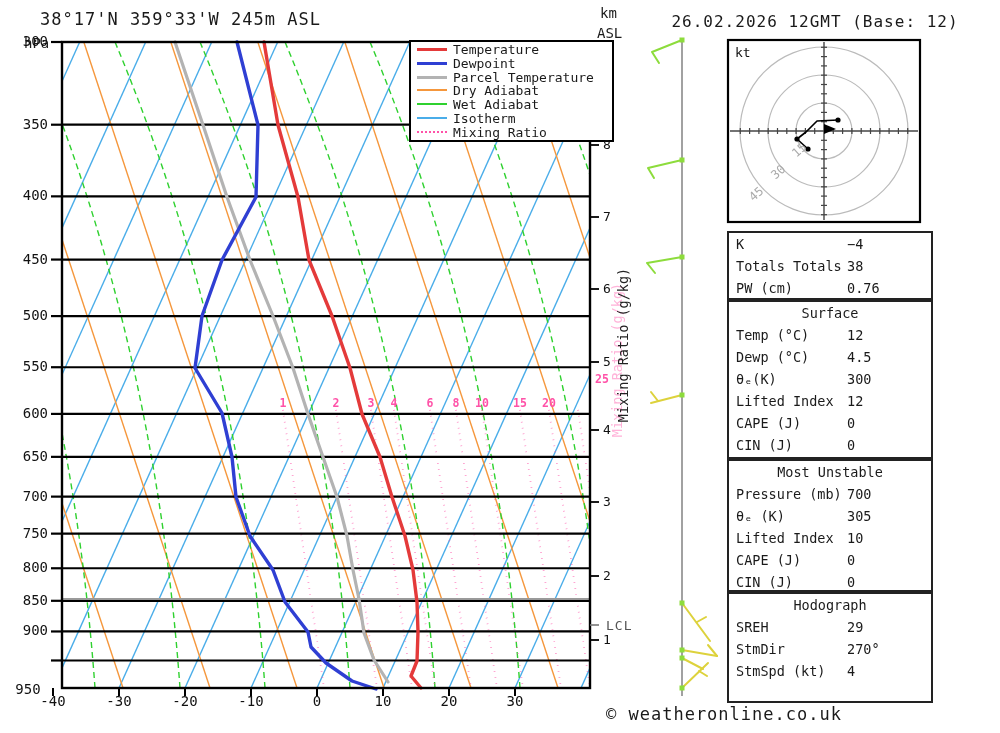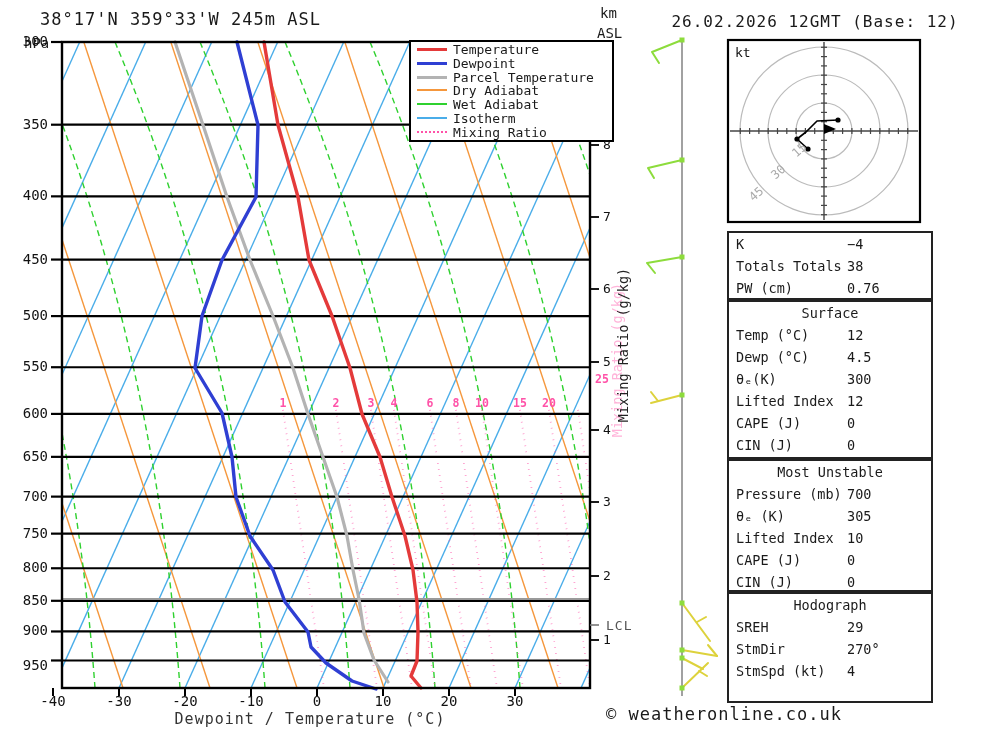--- a/index.html
+++ b/index.html
@@ -226,21 +226,20 @@
   <div class="abs unit" style="left:24px;top:11px;margin-top:24px;">hPa</div>
   <div class="abs title" style="left:40px;top:9px;width:340px;">38°17'N 359°33'W 245m ASL</div>
   <div class="abs unit" style="left:600px;top:5px;">km</div>
   <div class="abs unit" style="left:597px;top:25px;">ASL</div>
   <div class="abs datetitle" style="left:640px;top:12px;width:350px;text-align:center;">26.02.2026 12GMT (Base: 12)</div>
 
   <div class="abs rot ghostpink" style="left:512px;top:352px;">Mixing Ratio (g/kg)</div>
   <div class="abs rot" style="left:518px;top:337px;color:#222;">Mixing Ratio (g/kg)</div>
   <div class="abs lcl" style="left:606px;top:618px;">LCL</div>
 
-  <div class="abs xlabel" style="left:110px;top:710px;width:400px;text-align:center;">Dewpoint / Temperature (°C)</div>
   <div class="abs watermark" style="left:606px;top:704px;">© weatheronline.co.uk</div>
 
   <div id="legend" class="abs legend" style="left:409px;top:40px;width:201px;height:98px;">
         <div class="legrow">
           <div class="sw" style="border-top: 3.5px solid rgb(228, 58, 58);"></div>
           <div class="lt">Temperature</div>
         </div>
         <div class="legrow">
           <div class="sw" style="border-top: 3.5px solid rgb(47, 63, 211);"></div>
           <div class="lt">Dewpoint</div>
@@ -304,21 +303,21 @@
       <div class="abs plabel" style="left: 8px; top: 250.555px;">450</div>
       <div class="abs plabel" style="left: 8px; top: 307.087px;">500</div>
       <div class="abs plabel" style="left: 8px; top: 358.226px;">550</div>
       <div class="abs plabel" style="left: 8px; top: 404.913px;">600</div>
       <div class="abs plabel" style="left: 8px; top: 447.86px;">650</div>
       <div class="abs plabel" style="left: 8px; top: 487.624px;">700</div>
       <div class="abs plabel" style="left: 8px; top: 524.642px;">750</div>
       <div class="abs plabel" style="left: 8px; top: 559.271px;">800</div>
       <div class="abs plabel" style="left: 8px; top: 591.799px;">850</div>
       <div class="abs plabel" style="left: 8px; top: 622.468px;">900</div>
-      <div class="abs plabel" style="left: 8px; top: 657px;">950</div>
+      <div class="abs plabel" style="left: 8px; top: 681px; text-align: center;">950</div>
       <div class="abs tlabel" style="left: 31px; top: 693px;">-40</div>
       <div class="abs tlabel" style="left: 97px; top: 693px;">-30</div>
       <div class="abs tlabel" style="left: 163px; top: 693px;">-20</div>
       <div class="abs tlabel" style="left: 229px; top: 693px;">-10</div>
       <div class="abs tlabel" style="left: 295px; top: 693px;">0</div>
       <div class="abs tlabel" style="left: 361px; top: 693px;">10</div>
       <div class="abs tlabel" style="left: 427px; top: 693px;">20</div>
       <div class="abs tlabel" style="left: 493px; top: 693px;">30</div>
       <div class="abs klabel" style="left: 603px; top: 137px;">8</div>
       <div class="abs klabel" style="left: 603px; top: 209px;">7</div>

